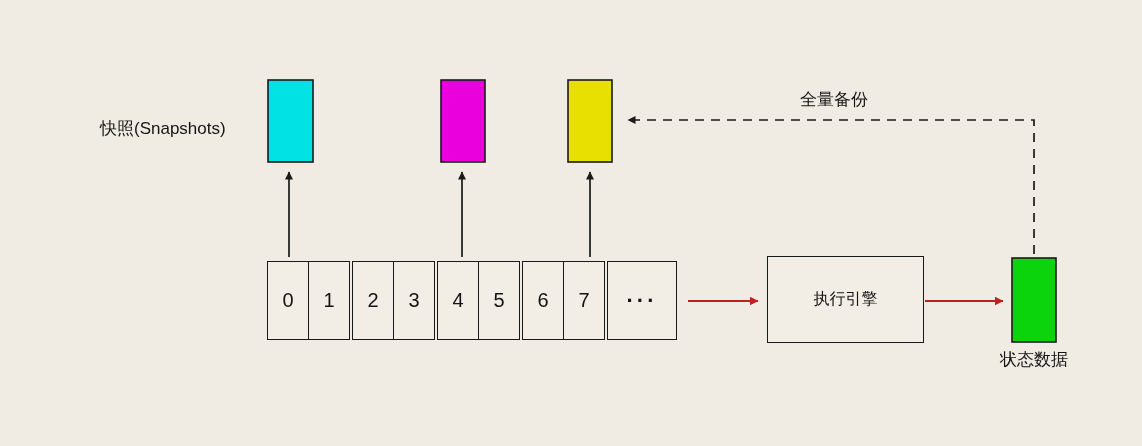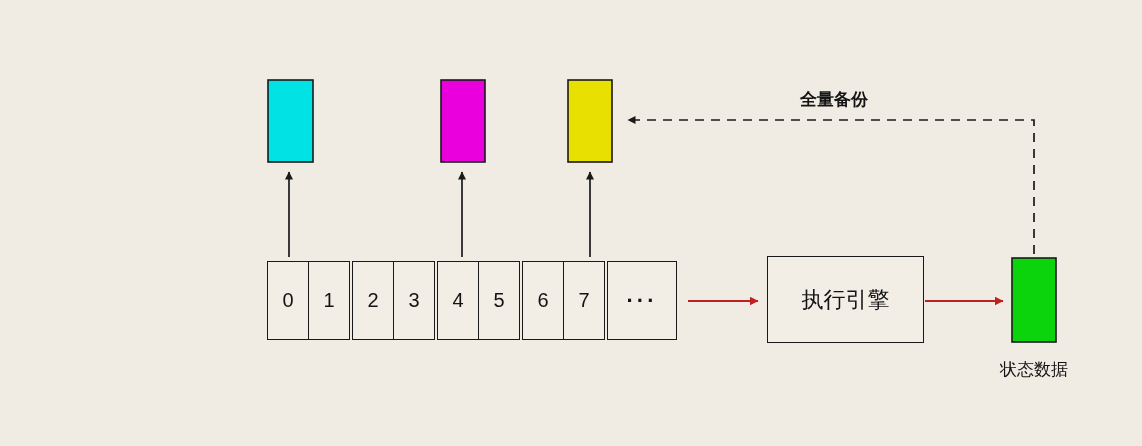--- a/index.html
+++ b/index.html
@@ -9,22 +9,22 @@
     background:#f0ece4;
     font-family:"Liberation Sans", sans-serif;
     color:#141414;
     overflow:hidden;
   }
   .overlay { position:absolute; left:0; top:0; width:1142px; height:446px; }
   .overlay rect { stroke:#191919; stroke-width:1.6; }
   .label { position:absolute; font-size:17px; white-space:nowrap; }
   .label-snapshots { left:100px; top:117px; }
   .label-commitlog { left:60px; top:289px; }
-  .label-fullbackup { left:800px; top:88px;font-weight:bold; }
-  .label-statedata { left:1000px; top:358px; width:68px; text-align:center; }
+  .label-fullbackup { left:800px; top:88px; }
+  .label-statedata { left:1000px; top:348px; width:68px; text-align:center; }
 
   .commit-row {
     position:absolute; left:267px; top:261px;
     display:flex; gap:2px; align-items:stretch;
   }
   .cell-group {
     display:flex;
     border:1.6px solid #191919;
     background:#f2eee6;
   }
@@ -40,21 +40,21 @@
     background:#f2eee6;
     display:flex; align-items:center; justify-content:center;
     font-size:22px; letter-spacing:3px; font-weight:bold;
   }
   .engine-box {
     position:absolute; left:767px; top:256px;
     width:155px; height:85px;
     border:1.6px solid #191919;
     background:#f2eee6;
     display:flex; align-items:center; justify-content:center;
-    font-size:22px;
+    font-size:16px;
   }
 </style>
 </head>
 <body>
 
 <div class="canvas">
 
   <svg class="overlay" viewBox="0 0 1142 446">
     <defs>
       <marker id="arrow-black" markerWidth="10" markerHeight="10" refX="7.5" refY="4" orient="auto" markerUnits="userSpaceOnUse">
@@ -74,20 +74,21 @@
     <line x1="289" y1="257" x2="289" y2="172" stroke-width="1.7" marker-end="url(#arrow-black)" stroke="#1a1a1a"></line>
     <line x1="462" y1="257" x2="462" y2="172" stroke-width="1.7" marker-end="url(#arrow-black)" stroke="#1a1a1a"></line>
     <line x1="590" y1="257" x2="590" y2="172" stroke-width="1.7" marker-end="url(#arrow-black)" stroke="#1a1a1a"></line>
 
     <line x1="688" y1="301" x2="758" y2="301" stroke-width="1.8" marker-end="url(#arrow-red)" stroke="#bf2020"></line>
     <line x1="925" y1="301" x2="1003" y2="301" stroke-width="1.8" marker-end="url(#arrow-red)" stroke="#bf2020"></line>
 
     <path d="M1034,254 L1034,120 L628,120" fill="none" stroke-width="1.7" stroke-dasharray="9 7" marker-end="url(#arrow-black)" stroke="#1a1a1a"></path>
   </svg>
 
+  <div class="label label-snapshots">快照(Snapshots)</div>
   <div class="label label-fullbackup">全量备份</div>
   <div class="label label-statedata">状态数据</div>
 
   <div class="commit-row">
     <div class="cell-group">
       <div class="cell">0</div>
       <div class="cell">1</div>
     </div>
     <div class="cell-group">
       <div class="cell">2</div>

